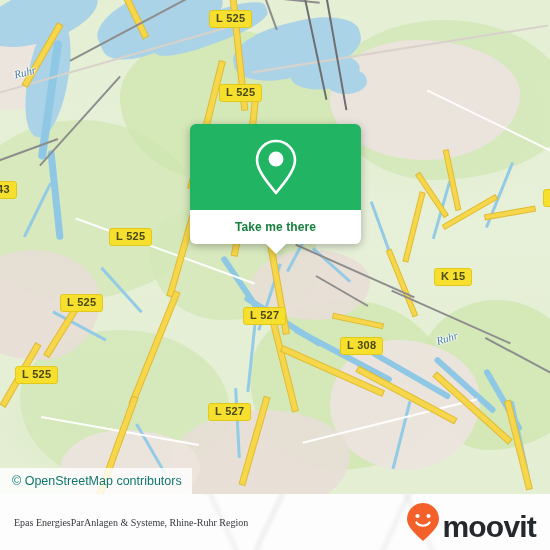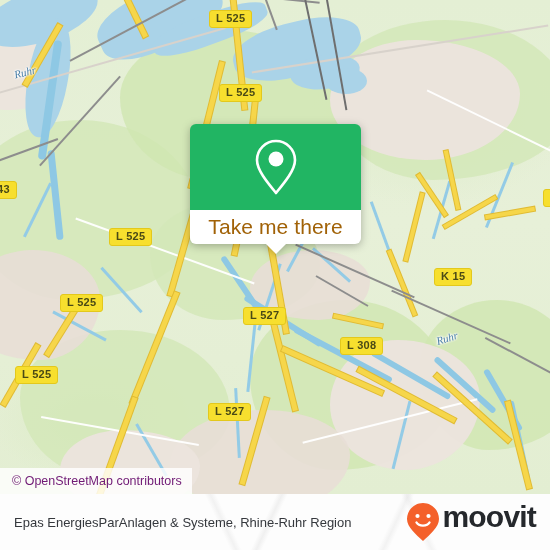--- a/index.html
+++ b/index.html
@@ -51,41 +51,41 @@
     position:absolute;background:#f7df2e;border:1.5px solid #e3c81c;border-radius:3px;
     color:#4a4a16;font-size:11px;font-weight:bold;letter-spacing:.3px;
     padding:2px 6px 3px 6px;white-space:nowrap;line-height:11px;
     font-family:"Liberation Sans", sans-serif;
   }
 
   
   .attrib{
     position:absolute;left:0;bottom:0;
     background:rgba(255,255,255,.82);
-    color:#701a75;font-size:12.5px;line-height:20px;
+    color:#0f766e;font-size:12.5px;line-height:20px;
     padding:3px 10px 3px 12px;white-space:nowrap;
   }
 
   
   .card{
     position:absolute;left:190px;top:124px;width:171px;
     border-radius:6px;overflow:visible;
     filter:drop-shadow(0 2px 4px rgba(0,0,0,.28));
   }
   .card-top{
     background:#21b563;height:86px;border-radius:6px 6px 0 0;
     display:flex;align-items:center;justify-content:center;
   }
   .card-bottom{
     background:#ffffff;height:34px;border-radius:0 0 6px 6px;
     display:flex;align-items:center;justify-content:center;
     position:relative;
   }
   .card-bottom .label{
-    color:#a16207;font-size:21px;letter-spacing:.1px;
+    color:#15803d;font-size:12px;letter-spacing:.1px;font-weight:bold;
   }
   .tail{
     position:absolute;left:50%;bottom:-10px;transform:translateX(-50%);
     width:0;height:0;border-left:11px solid transparent;border-right:11px solid transparent;
     border-top:11px solid #ffffff;
   }
   .pin-svg{display:block;}
 
   
   .footer{
@@ -98,24 +98,24 @@
     background:
       linear-gradient(115deg, rgba(0,0,0,0) 48%, rgba(210,210,210,.30) 49%, rgba(0,0,0,0) 50%),
       linear-gradient(65deg, rgba(0,0,0,0) 40%, rgba(210,210,210,.26) 41%, rgba(0,0,0,0) 42%),
       linear-gradient(115deg, rgba(0,0,0,0) 70%, rgba(210,210,210,.25) 71%, rgba(0,0,0,0) 72%),
       linear-gradient(65deg, rgba(0,0,0,0) 74%, rgba(210,210,210,.22) 75%, rgba(0,0,0,0) 76%),
       #fdfdfd;
   }
   .footer-title{
     position:relative;z-index:2;
     padding-left:14px;width:380px;
-    color:#35383d;font-size:13px;line-height:19px;
+    color:#35383d;font-size:10px;line-height:19px;font-family:Liberation Serif, serif;
   }
   .footer-logo{
-    position:relative;z-index:2;display:flex;align-items:flex-start;
+    position:relative;z-index:2;display:flex;align-items:flex-end;
     padding-right:14px;gap:2px;
   }
   .moovit-word{color:#25282c;font-size:30px;font-weight:bold;letter-spacing:-.8px;line-height:30px;}
 </style>
 </head>
 <body>
 
 <div class="screen">
 
   <div class="map">

